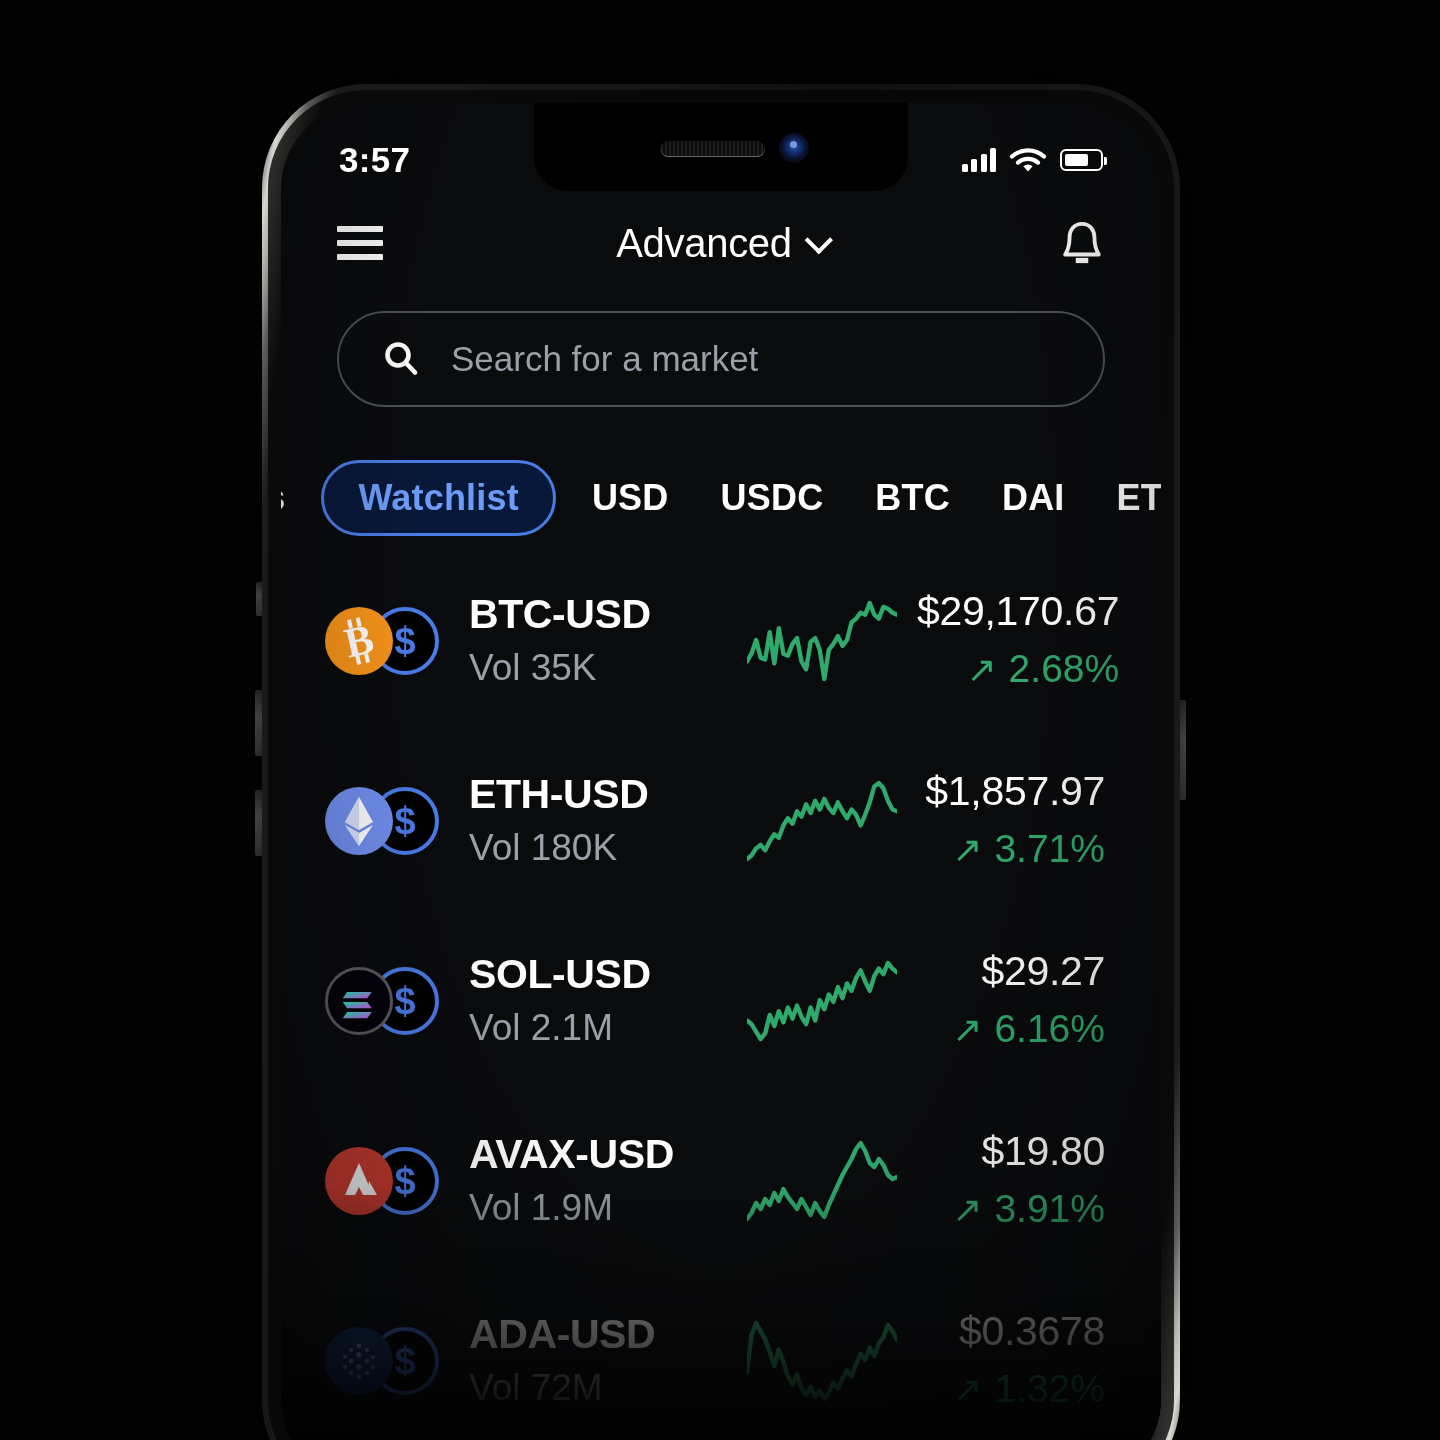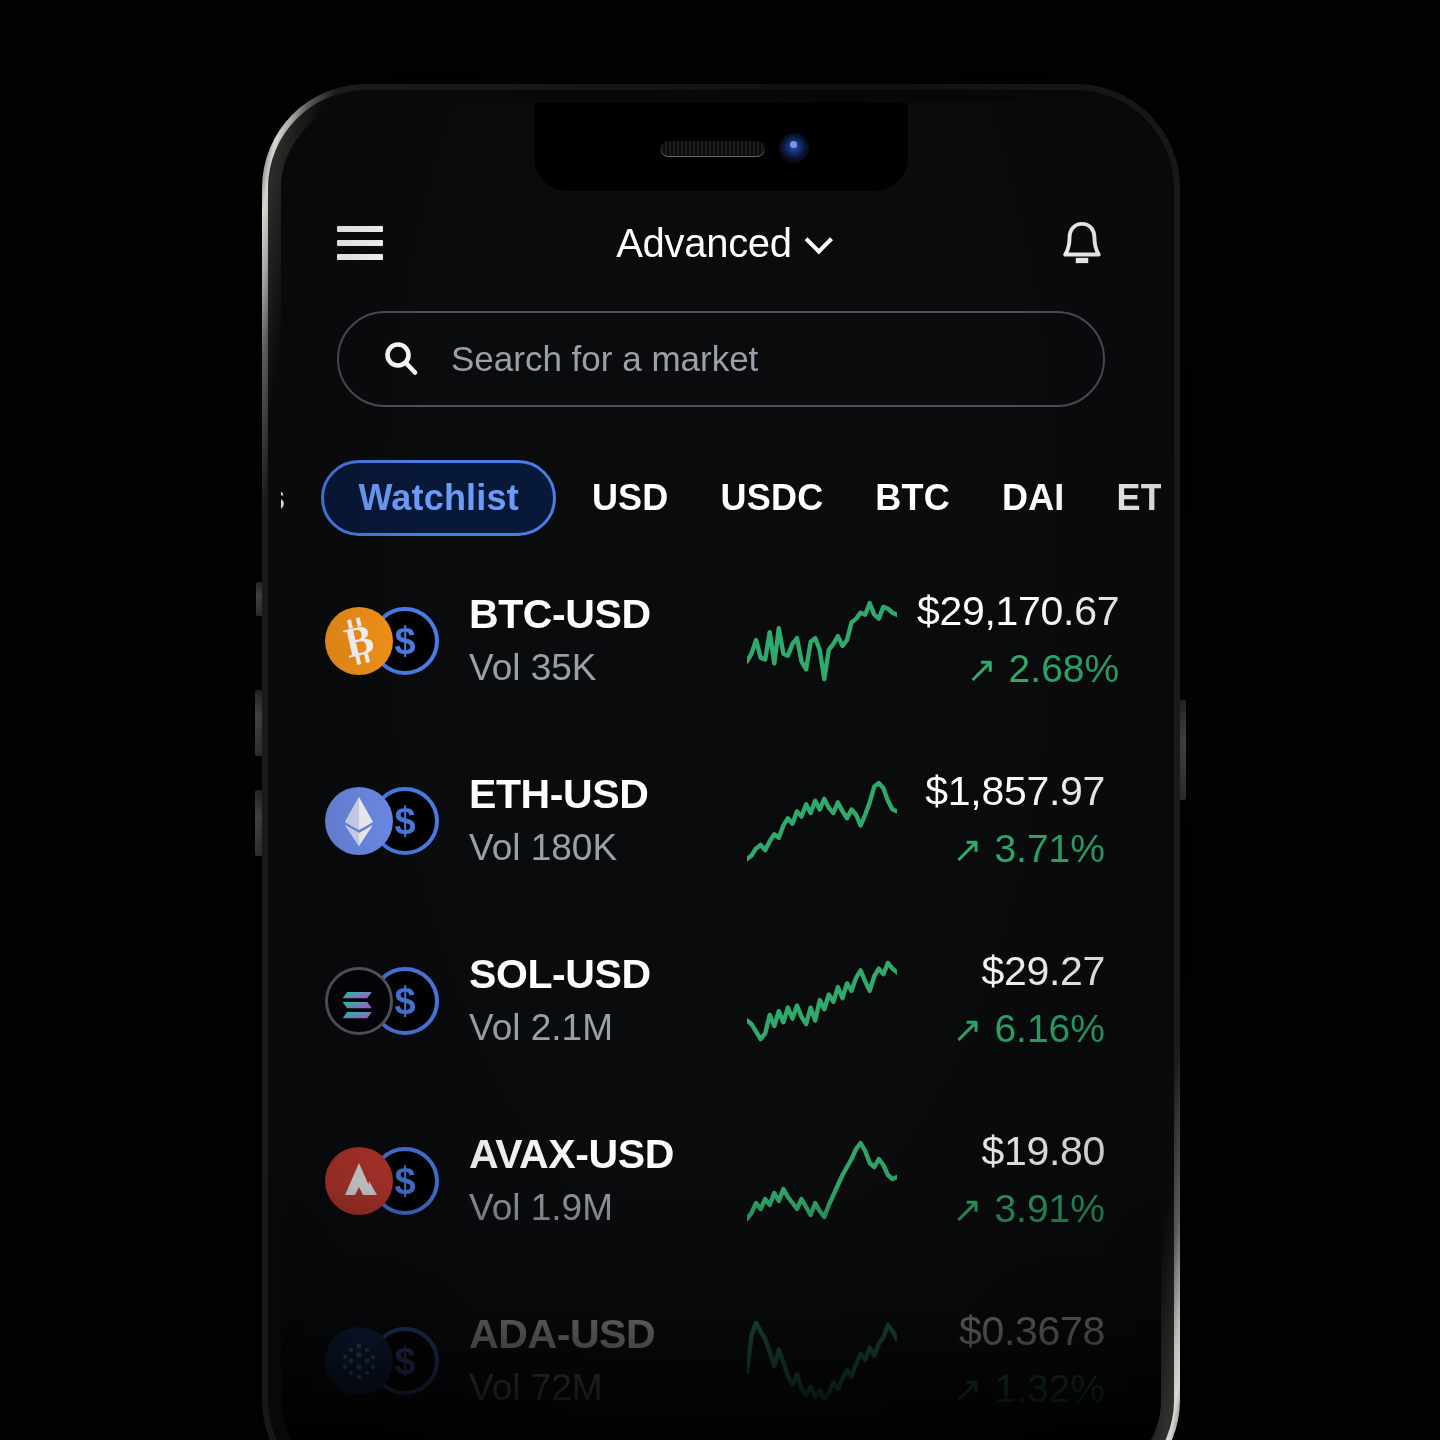--- a/index.html
+++ b/index.html
@@ -419,20 +419,39 @@
   <div class="phone-frame">
     <div class="phone-bevel"></div>
 
     <div class="screen">
 
       <div class="notch">
         <div class="speaker"></div>
         <div class="front-cam"></div>
       </div>
 
+      <div class="statusbar">
+        <div class="clock">3:57</div>
+        <div class="status-right">
+          <div class="bars">
+            <i></i>
+              <i></i>
+              <i></i>
+              <i></i>
+          </div>
+          <svg width="38" height="28" viewBox="0 0 38 28">
+            <path d="M3 10.5 A24 24 0 0 1 35 10.5" fill="none" stroke="#fff" stroke-width="4.2" stroke-linecap="round"></path>
+            <path d="M9 16.6 A15.5 15.5 0 0 1 29 16.6" fill="none" stroke="#fff" stroke-width="4.2" stroke-linecap="round"></path>
+            <path d="M19 25.4 l-4.6 -5.2 a7 7 0 0 1 9.2 0 z" fill="#fff"></path>
+          </svg>
+          <div class="battery">
+              <span></span>
+            </div>
+        </div>
+      </div>
 
       <div class="app-header">
         <div class="hamburger">
           <span></span>
             <span></span>
             <span></span>
         </div>
         <div class="header-title-wrap">
           <div class="header-title">Advanced</div>
           <div class="chev"></div>

